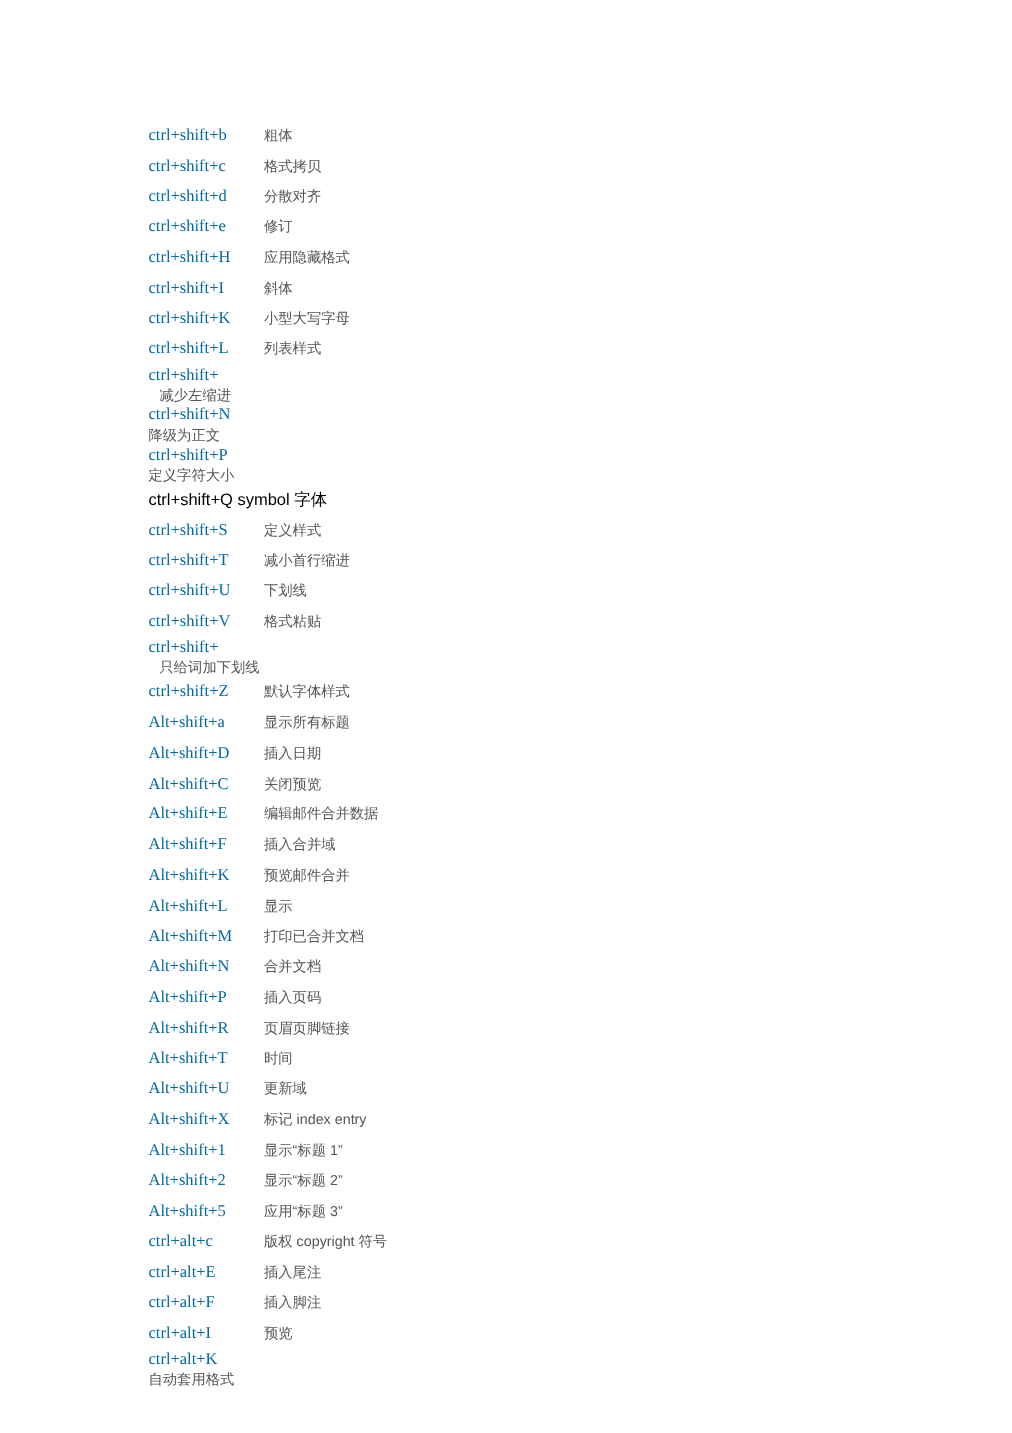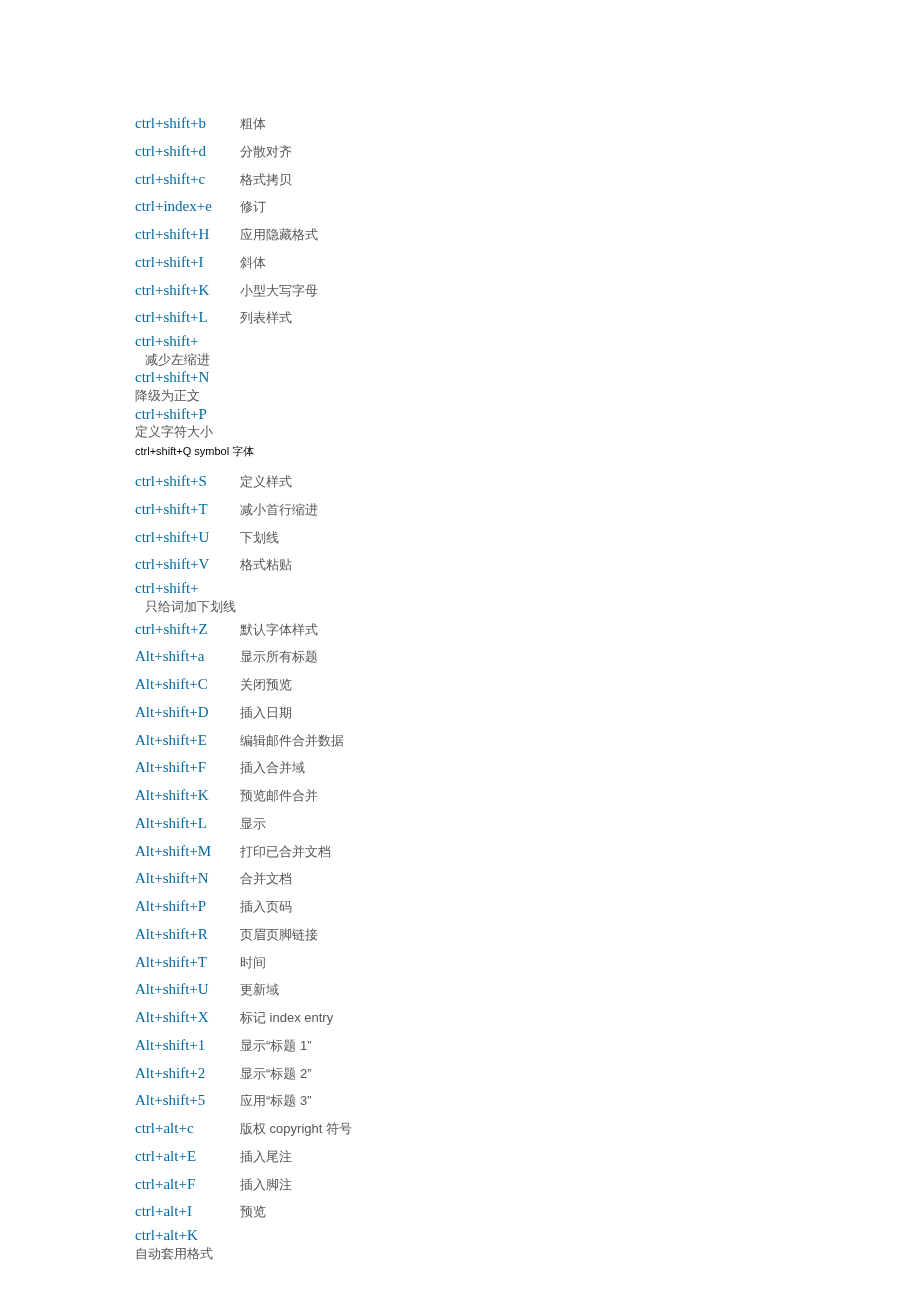--- a/index.html
+++ b/index.html
@@ -40,42 +40,42 @@
       flex-direction: column;
     }
     .desc.indent {
       padding-left: 10px;
       font-family: Liberation Serif, serif;
     }
     .row.special-q {
       font-family: Arial, sans-serif;
     }
     .special-q-text {
-      font-size: 11px;
+      font-size: 15px;
       color: #000000;
     }
   </style>
 </head>
 <body>
 
 <div id="list">
     <div class="row">
       <div class="shortcut">ctrl+shift+b</div>
       <div class="desc">粗体</div>
     </div>
     <div class="row">
+      <div class="shortcut">ctrl+shift+c</div>
+      <div class="desc">格式拷贝</div>
+    </div>
+    <div class="row">
       <div class="shortcut">ctrl+shift+d</div>
       <div class="desc">分散对齐</div>
     </div>
     <div class="row">
-      <div class="shortcut">ctrl+shift+c</div>
-      <div class="desc">格式拷贝</div>
-    </div>
-    <div class="row">
-      <div class="shortcut">ctrl+index+e</div>
+      <div class="shortcut">ctrl+shift+e</div>
       <div class="desc">修订</div>
     </div>
     <div class="row">
       <div class="shortcut">ctrl+shift+H</div>
       <div class="desc">应用隐藏格式</div>
     </div>
     <div class="row">
       <div class="shortcut">ctrl+shift+I</div>
       <div class="desc">斜体</div>
     </div>
@@ -124,26 +124,26 @@
     </div>
     <div class="row">
       <div class="shortcut">ctrl+shift+Z</div>
       <div class="desc">默认字体样式</div>
     </div>
     <div class="row">
       <div class="shortcut">Alt+shift+a</div>
       <div class="desc">显示所有标题</div>
     </div>
     <div class="row">
+      <div class="shortcut">Alt+shift+D</div>
+      <div class="desc">插入日期</div>
+    </div>
+    <div class="row">
       <div class="shortcut">Alt+shift+C</div>
       <div class="desc">关闭预览</div>
-    </div>
-    <div class="row">
-      <div class="shortcut">Alt+shift+D</div>
-      <div class="desc">插入日期</div>
     </div>
     <div class="row">
       <div class="shortcut">Alt+shift+E</div>
       <div class="desc">编辑邮件合并数据</div>
     </div>
     <div class="row">
       <div class="shortcut">Alt+shift+F</div>
       <div class="desc">插入合并域</div>
     </div>
     <div class="row">

